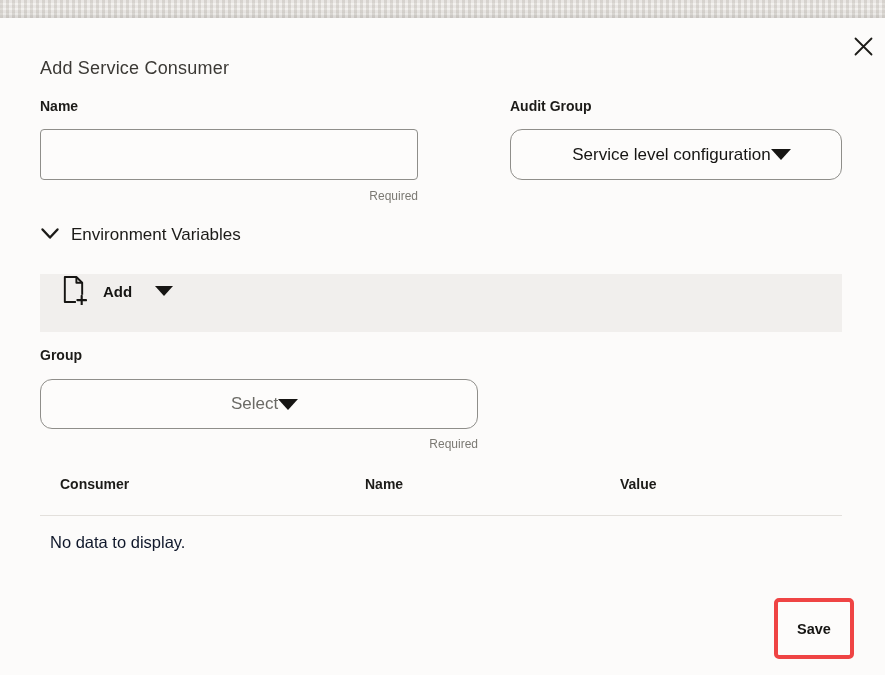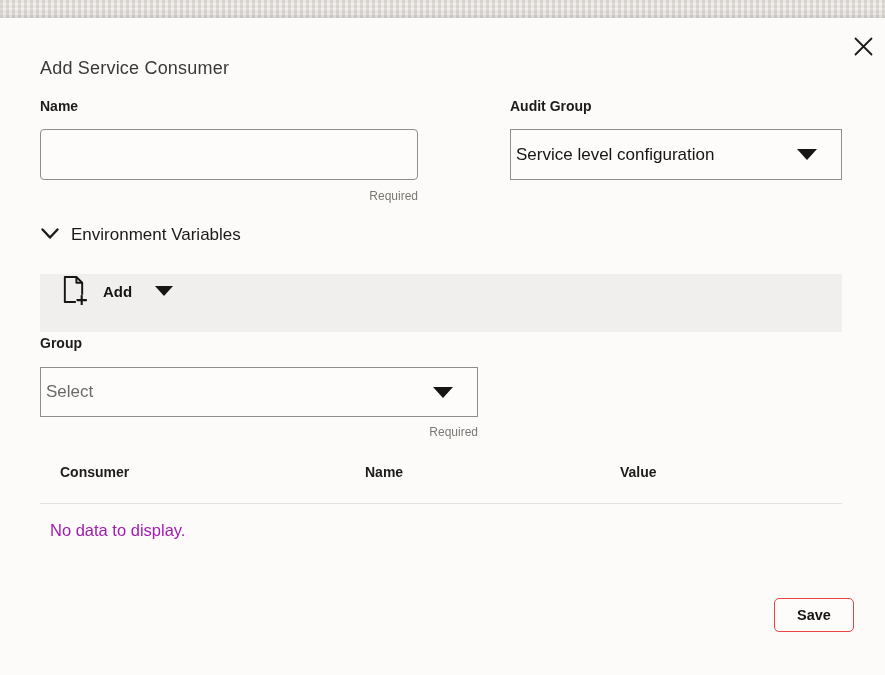--- a/index.html
+++ b/index.html
@@ -42,24 +42,24 @@
   .text-input {
     margin-top:14px; width:100%; height:51px;
     border:1px solid #8f8e8a; border-radius:4px;
     background:#fdfcfb; padding:0 14px;
     font-family:"Liberation Sans", sans-serif; font-size:17px; color:#161513;
     outline:none;
   }
 
   .select-box {
     margin-top:14px; width:100%; height:51px;
-    border:1px solid #8f8e8a; border-radius:0;
+    border:1px solid #8f8e8a; border-radius:12px;
     background:#fdfcfb;
-    display:flex; align-items:center; justify-content:space-between;
-    padding:0 24px 0 5px;
+    display:flex; align-items:center; justify-content:center;
+    padding:0 24px 0 35px;
     cursor:pointer;
   }
   .select-box .select-value { font-size:17px; color:#161513; }
   .select-box .select-value.placeholder { color:#6b6a65; }
 
   .caret-down {
     width:0; height:0;
     border-left:10px solid transparent;
     border-right:10px solid transparent;
     border-top:11px solid #161513;
@@ -83,42 +83,42 @@
   .add-button {
     display:flex; align-items:center; background:transparent; border:none;
     cursor:pointer; font-family:"Liberation Sans", sans-serif;
   }
   .add-label { margin-left:16px; font-size:15px; font-weight:700; color:#161513; }
   .add-button .caret-down {
     margin-left:23px;
     border-left-width:9px; border-right-width:9px; border-top-width:10px;
   }
 
-  .group-block { margin-top:3px; width:438px; }
+  .group-block { margin-top:15px; width:438px; }
   .group-block .select-box { margin-top:15px; height:50px; }
   .group-block .required-hint { margin-top:7px; }
 
   .table-header {
     margin-top:23px;
     display:grid; grid-template-columns:325px 255px 1fr;
     font-size:14px; line-height:18px; font-weight:700; color:#1c1b18;
   }
   .table-header .cell:first-child { padding-left:20px; }
 
   .divider { margin-top:22px; border-top:1px solid #e3e0dc; }
 
   .empty-message {
     margin-top:15px; padding-left:10px;
-    font-size:16.5px; line-height:22px; color:#a21caf;
+    font-size:16.5px; line-height:22px; color:#0f172a;
   }
 
   .save-button {
     position:absolute; right:31px; top:580px;
-    width:80px; height:34px;
-    border:1px solid #ef4444; border-radius:5px;
+    width:80px; height:61px;
+    border:4px solid #ef4444; border-radius:5px;
     background:#fdfcfb;
     font-family:"Liberation Sans", sans-serif;
     font-size:14.5px; font-weight:700; color:#161513;
     cursor:pointer;
   }
 </style>
 </head>
 <body>
 
 <div class="modal">

